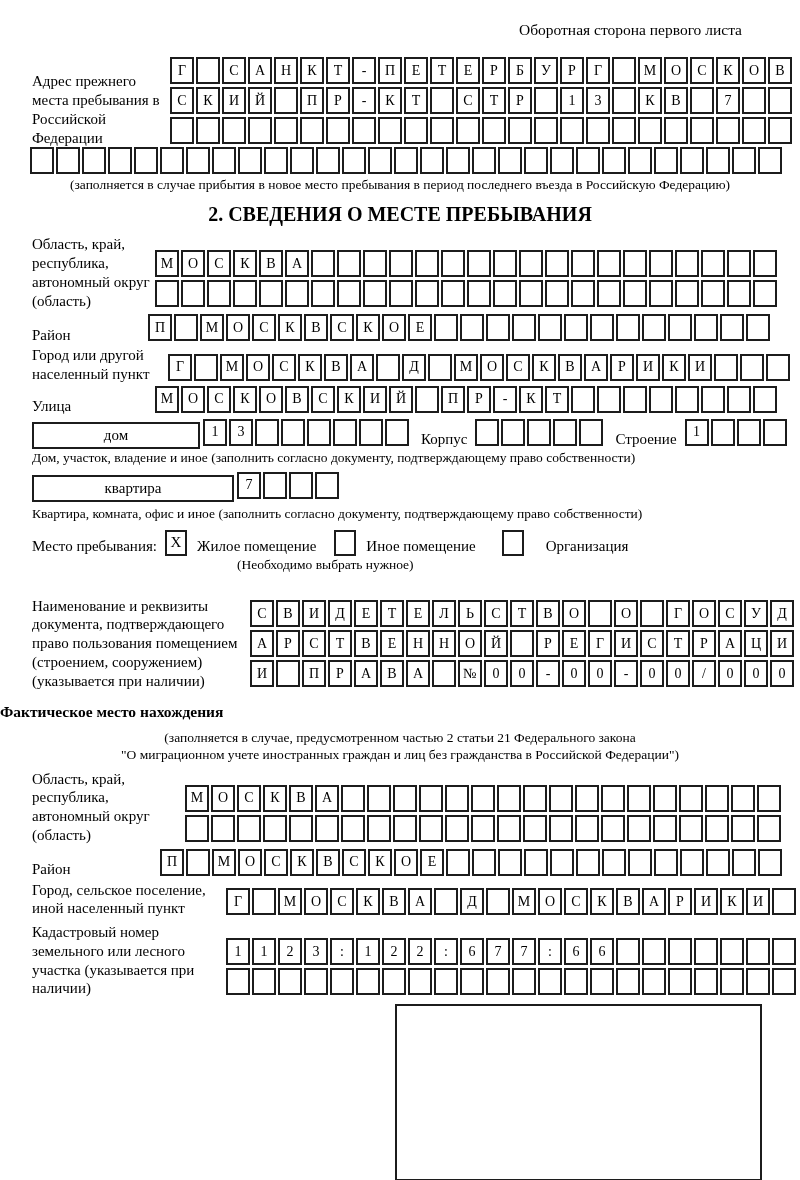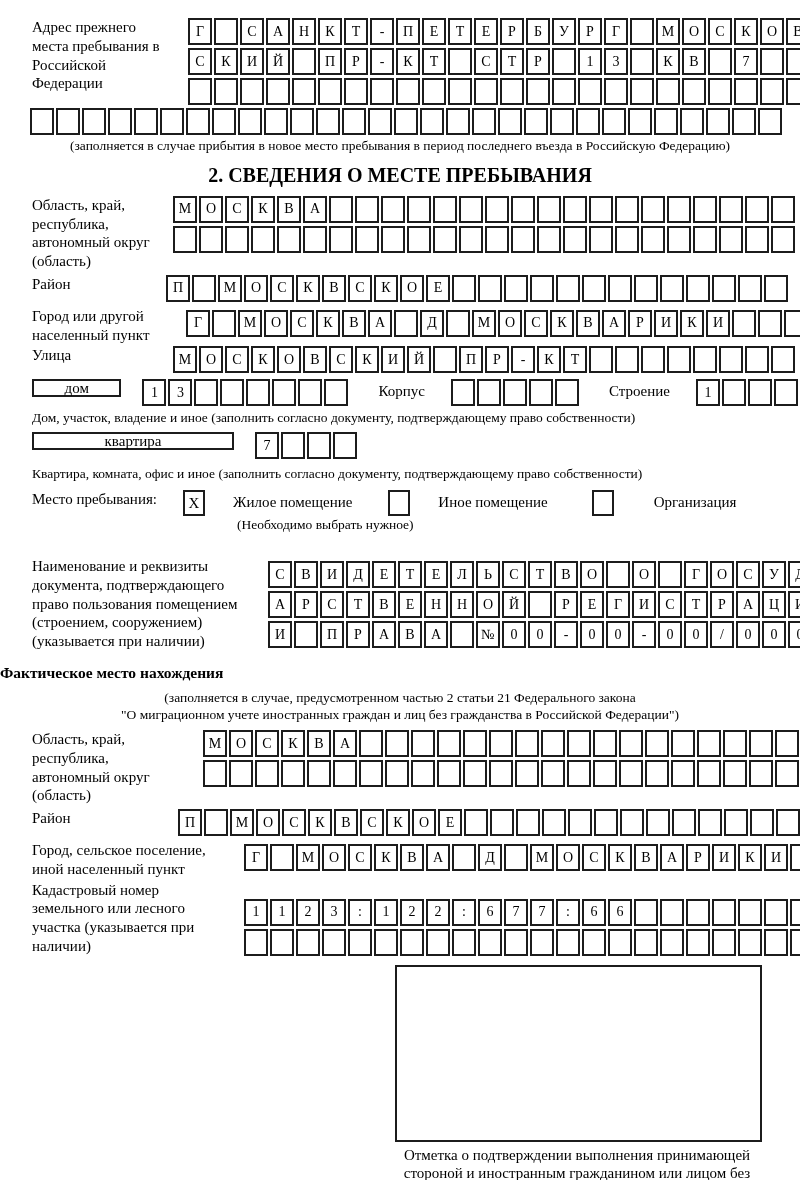--- a/index.html
+++ b/index.html
@@ -5,35 +5,35 @@
   html,body{margin:0;padding:0;background:#fff;}
   body{
     width:800px;height:1180px;
     font-family:"Liberation Serif","DejaVu Serif",serif;
     color:#000;font-size:15px;line-height:1.25;
     overflow:hidden;
   }
   .page{width:800px;position:relative;}
   .hdr{ text-align:right; padding:20px 58px 0 0; font-size:15.5px;}
   .ml{margin-left:32px;}
-  .flexrow{display:flex;align-items:flex-start;gap:18px;}
+  .flexrow{display:flex;align-items:flex-end;}
   .lbl{flex:0 0 auto;}
   .rows{display:flex;flex-direction:column;}
   .boxrow{display:flex;flex-wrap:nowrap;margin-bottom:3px;}
   .cell{
     box-sizing:border-box;flex:0 0 24px;width:24px;height:27px;
     border:2px solid #1c1c1c;margin-right:2px;background:#fff;
     display:flex;align-items:center;justify-content:center;
     font-size:14px;line-height:1;
   }
   .note-c{text-align:center;font-size:13.5px;}
   .sec-title{text-align:center;font-weight:bold;font-size:20px;margin:8px 0 8px 0;}
   .sub-title{text-align:left;font-weight:bold;font-size:15.5px;}
   .bigbox{
-    box-sizing:border-box;border:2px solid #1c1c1c;height:18px;background:#fff;
+    box-sizing:border-box;border:2px solid #1c1c1c;height:27px;background:#fff;
     display:flex;align-items:center;justify-content:center;font-size:15px;
   }
   .inline-lbl{padding:3px 8px 0 10px;font-size:15px;}
   .checkbox{
     box-sizing:border-box;width:22px;height:26px;border:2px solid #1c1c1c;
     display:flex;align-items:center;justify-content:center;
     font-size:15px;background:#fff;flex:0 0 auto;
   }
   .opt-lbl{padding:3px 0 0 10px;}
   .stamp{
@@ -41,20 +41,21 @@
     width:367px;height:177px;margin:6px 0 0 395px;
   }
   .stamp-cap{width:398px;margin:4px 0 0 378px;text-align:center;font-size:15px;}
   .small-note{font-size:13.5px;}
 </style>
 </head>
 <body>
 
 <div class="page">
 
+  <div class="hdr">Оборотная сторона первого листа</div>
 
   <div class="flexrow ml" style="margin-top:18px;">
     <div class="lbl" style="width:138px;">Адрес прежнего места пребывания в Российской Федерации</div>
     <div class="rows">
       <div class="boxrow">
           <span class="cell">Г</span>
           <span class="cell"></span>
           <span class="cell">С</span>
           <span class="cell">А</span>
           <span class="cell">Н</span>

